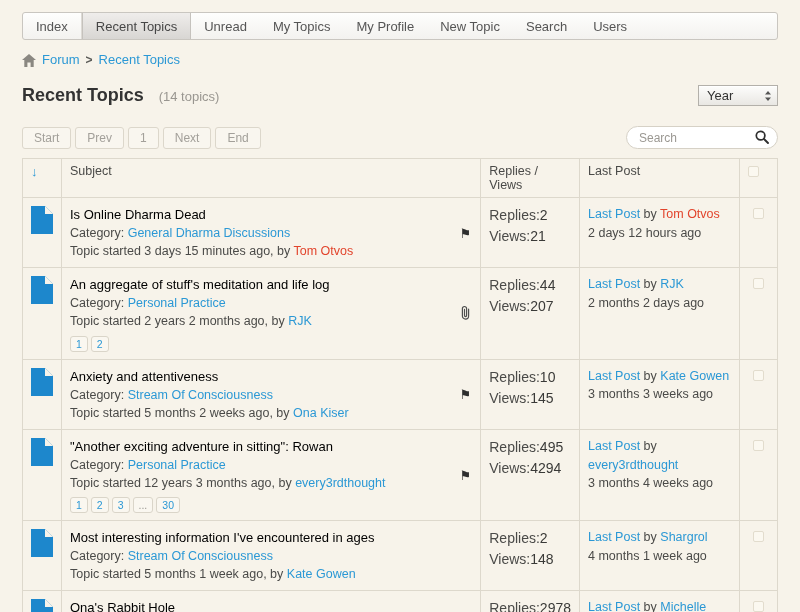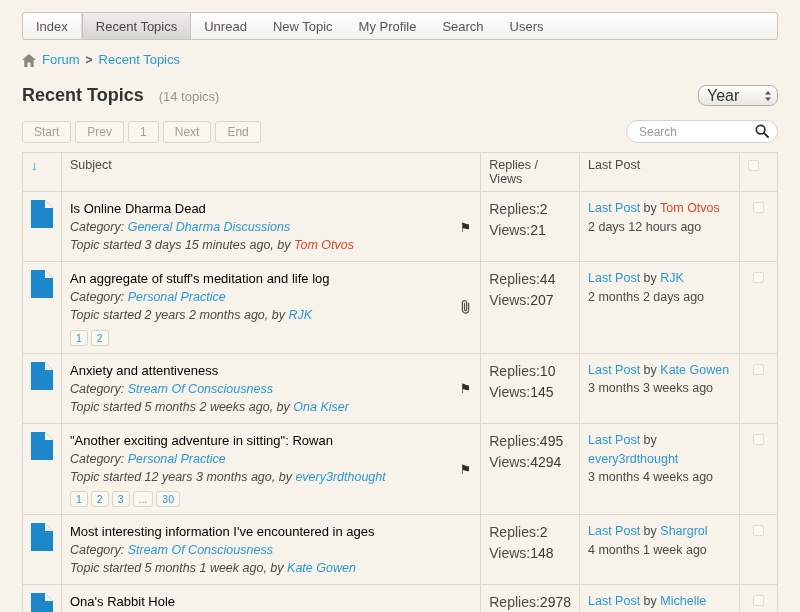--- a/index.html
+++ b/index.html
@@ -32,29 +32,29 @@
   
   .breadcrumb { margin-top: 12px; font-size: 13px; display: flex; align-items: flex-end; gap: 6px; }
   .breadcrumb .sep { font-weight: bold; color: #5a5a57; font-size: 12px; }
   .home-ic { display: inline-flex; margin-top: -1px; }
 
   
   .title-row { margin-top: 18px; display: flex; align-items: center; justify-content: space-between; }
   .page-title { font-size: 18px; font-weight: bold; color: #333; display: inline; }
   .topic-count { font-size: 13px; color: #999690; font-weight: normal; margin-left: 15px; }
   .year-select {
-    width: 80px; height: 21px; border: 1px solid #b3b0aa; border-radius: 8px;
+    width: 80px; height: 21px; border: 1px solid #b3b0aa; border-radius: 0;
     background: linear-gradient(#fdfdfc, #e9e7e3);
     display: flex; align-items: center; justify-content: space-between;
-    padding: 0 5px 0 8px; font-size: 16px; color: #333; cursor: pointer;
+    padding: 0 5px 0 8px; font-size: 13px; color: #333; cursor: pointer;
     box-shadow: inset 0 1px 0 #fff;
   }
 
   
-  .toolbar { margin-top: 14px; display: flex; align-items: center; justify-content: space-between; }
+  .toolbar { margin-top: 20px; display: flex; align-items: center; justify-content: space-between; }
   .pagination { display: flex; gap: 4px; }
   .pg-btn {
     border: 1px solid #dcd7cb; border-radius: 3px; background: #f9f6ef;
     font-size: 12px; color: #a3a09a; padding: 3px 11px; cursor: pointer;
   }
   .search-wrap { position: relative; }
   .search-input {
     width: 152px; height: 23px; border: 1px solid #d6d1c6; border-radius: 12px;
     background: #fff; padding: 0 30px 0 12px; font-size: 12px; color: #444;
     font-family: "Liberation Sans", sans-serif; outline: none;
@@ -71,21 +71,21 @@
   th.col-last, td.col-last { width: 160px; }
   th.col-check, td.col-check { width: 38px; text-align: center; }
   .sort-ic { color: #2b98d5; font-weight: bold; font-size: 13px; cursor: pointer; }
 
   td { padding: 7px 8px; }
   td.col-icon { padding-top: 8px; }
   .doc-ic { display: inline-block; }
 
   td.col-subject { position: relative; padding-right: 40px; }
   .topic-title { font-size: 13px; color: #000000; display: inline-block; margin-bottom: 2px; }
-  .meta { font-size: 12.5px; color: #4a4a48; line-height: 1.45; font-style: italic; }
+  .meta { font-size: 12.5px; color: #4a4a48; line-height: 1.45; }
   .row-icons {
     position: absolute; right: 9px; top: 50%; transform: translateY(-50%);
     display: flex; align-items: center; gap: 5px;
   }
   .flag-ic { font-size: 13px; color: #2e2e2e; line-height: 1; }
   .pager { margin-top: 5px; display: flex; gap: 3px; }
   .pgn {
     border: 1px solid #dad5c9; border-radius: 3px; background: #faf7f0;
     font-size: 10.5px; color: #2b98d5; padding: 1px 5px; min-width: 17px;
     text-align: center; cursor: pointer;
@@ -103,22 +103,23 @@
     cursor: pointer; display: inline-block; margin-top: 2px;
   }
 </style>
 </head>
 <body>
 
 <nav class="navbar">
   <div class="nav-tab first">Index</div>
   <div class="nav-tab active">Recent Topics</div>
   <div class="nav-tab">Unread</div>
+  <div class="nav-tab">My Topics</div>
+  <div class="nav-tab">My Profile</div>
   <div class="nav-tab">New Topic</div>
-  <div class="nav-tab">My Profile</div>
   <div class="nav-tab">Search</div>
   <div class="nav-tab">Users</div>
 </nav>
 
 <div class="breadcrumb">
   <span class="home-ic">
     <svg width="14" height="13" viewBox="0 0 14 13">
         <path d="M7 0 L14 6 H11.7 V13 H8.6 V8.6 H5.4 V13 H2.3 V6 H0 Z" fill="#8a8781"></path>
       </svg>
   </span>

